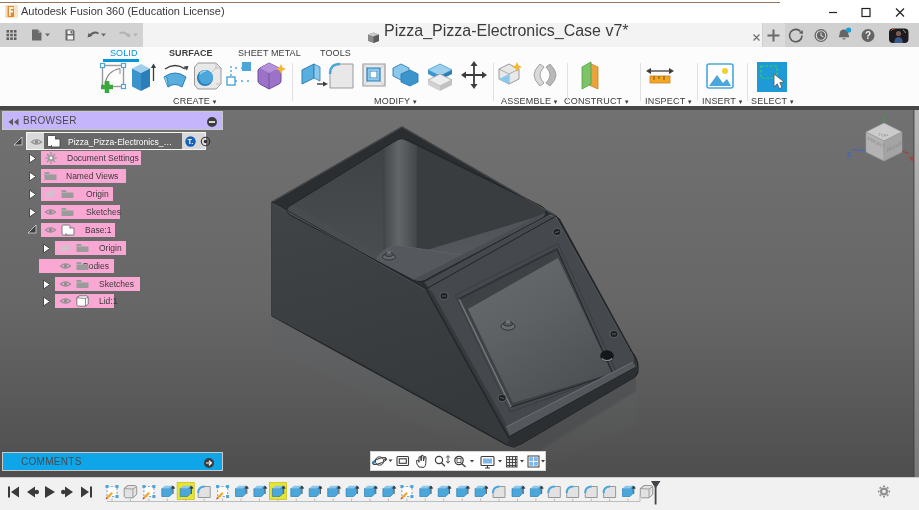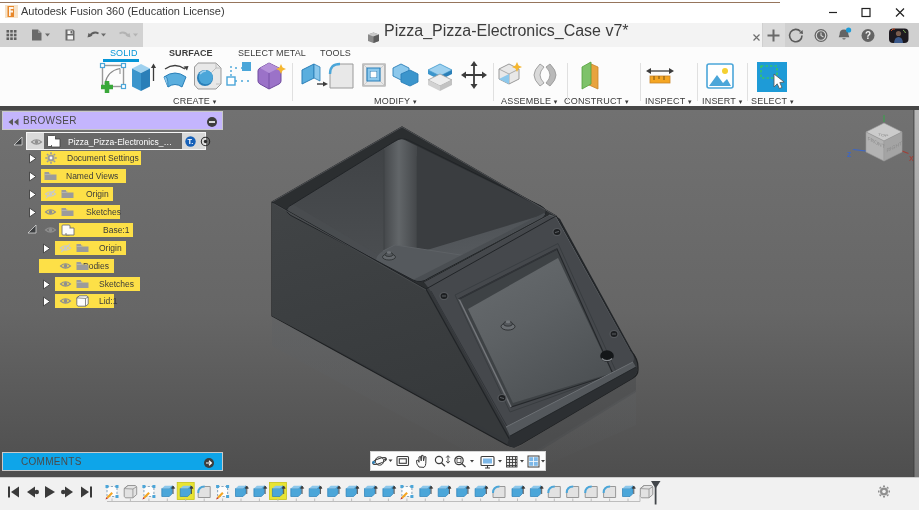--- a/index.html
+++ b/index.html
@@ -25,21 +25,21 @@
 .glabel { top:96px; font-size:9px; color:#3a3a3a; letter-spacing:0.2px; }
 
 #strip1 { left:0; top:106px; width:919px; height:4px; background:#474747; }
 
 #scene { left:0; top:110px; width:919px; height:367px; }
 
 #browserbar { left:2px; top:111px; width:221px; height:19px; background:#c4b5fd; border:1px solid #c9c9c9; }
 #commentsbar { left:2px; top:452px; width:221px; height:19px; background:#0ea5e9; border:1px solid #c9c9c9; }
 .paneltxt { font-size:10px; color:#4a4a4a; letter-spacing:0.3px; }
 
-.chip { position:absolute; background:#fde047; height:14px; font-size:8.5px; color:#3a3a3a; white-space:nowrap; }
+.chip { position:absolute; background:#f9a8d4; height:14px; font-size:8.5px; color:#3a3a3a; white-space:nowrap; }
 
 #timeline { left:0; top:477px; width:919px; height:33px; background:#f1f1f1; border-top:1px solid #cccccc; }
 </style>
 </head>
 <body>
 <div id="root">
 
   <div class="abs" id="titlebar"></div>
   <div class="abs" id="topline"></div>
   <svg class="abs" style="left:5px;top:5px" width="13" height="13" viewBox="0 0 13 13">
@@ -123,21 +123,21 @@
       <path d="M891 8 q2 -3 4 -2" stroke="#c8502a" stroke-width="1" fill="none"></path>
       <path d="M903 7 q2 1 2.5 3" stroke="#7fae5a" stroke-width="1" fill="none"></path>
     </g>
   </svg>
   <div class="abs" id="tabname">Pizza_Pizza-Electronics_Case v7*</div>
 
   <div class="abs" id="ribbon"></div>
   <div class="abs rtab" style="left:110px; color:#0696d7;">SOLID</div>
   <div class="abs" id="solid-underline"></div>
   <div class="abs rtab" style="left:169px;font-weight:bold;">SURFACE</div>
-  <div class="abs rtab" style="left:238px;">SELECT METAL</div>
+  <div class="abs rtab" style="left:238px;">SHEET METAL</div>
   <div class="abs rtab" style="left:320px;">TOOLS</div>
   <div class="abs glabel" style="left:173px;">CREATE&nbsp;<span style="font-size:7px">▾</span></div>
   <div class="abs glabel" style="left:374px;">MODIFY&nbsp;<span style="font-size:7px">▾</span></div>
   <div class="abs glabel" style="left:501px;">ASSEMBLE&nbsp;<span style="font-size:7px">▾</span></div>
   <div class="abs glabel" style="left:564px;">CONSTRUCT&nbsp;<span style="font-size:7px">▾</span></div>
   <div class="abs glabel" style="left:645px;">INSPECT&nbsp;<span style="font-size:7px">▾</span></div>
   <div class="abs glabel" style="left:702px;">INSERT&nbsp;<span style="font-size:7px">▾</span></div>
   <div class="abs glabel" style="left:751px;">SELECT&nbsp;<span style="font-size:7px">▾</span></div>
   <svg class="abs" style="left:0;top:47px" width="919" height="59" viewBox="0 0 919 59" id="ribicons">
 
@@ -529,21 +529,21 @@
         <path d="M1.5,5 Q6.5,0.5 11.5,5 Q6.5,9.5 1.5,5 Z" fill="none" stroke="#8f8f8f" stroke-width="1.1"></path>
         <circle cx="6.5" cy="5" r="1.9" fill="#8f8f8f"></circle>
       </svg>
 <svg style="position:absolute;left:61px;top:207px" width="13" height="10" viewBox="0 0 13 10">
         <path d="M0.5,2.5 L0.5,9 L12.5,9 L12.5,3.5 L6,3.5 L4.8,1 L0.5,1 Z" fill="#9b9b9b"></path>
         <path d="M0.5,3.5 h5 l1,-1.2" fill="none" stroke="#b8b8b8" stroke-width="0.8"></path>
       </svg>
 <svg style="position:absolute;left:27px;top:224px" width="10" height="10" viewBox="0 0 10 10">
         <polygon points="9,1 9,9 1,9" fill="#3d3f41" stroke="#e8e8e8" stroke-width="0.7"></polygon>
       </svg>
-<div class="chip" style="left:41px;top:223px;width:74px;margin-left:18px;">
+<div class="chip" style="left:41px;top:223px;width:74px;">
         <span style="position:absolute;left:44px;top:2px;">Base:1</span>
       </div>
 <svg style="position:absolute;left:44px;top:225px" width="13" height="10" viewBox="0 0 13 10">
         <path d="M1.5,5 Q6.5,0.5 11.5,5 Q6.5,9.5 1.5,5 Z" fill="none" stroke="#8f8f8f" stroke-width="1.1"></path>
         <circle cx="6.5" cy="5" r="1.9" fill="#8f8f8f"></circle>
       </svg>
 <svg style="position:absolute;left:61px;top:224px" width="14" height="12" viewBox="0 0 14 12">
     <rect x="1" y="1" width="8" height="10" rx="1" fill="#fdfdfd" stroke="#6f6f6f" stroke-width="0.9"></rect>
     <path d="M9,4 L13,4 L13,11 L5,11 L5,9" fill="#fdfdfd" stroke="#6f6f6f" stroke-width="0.9"></path>
       </svg>

